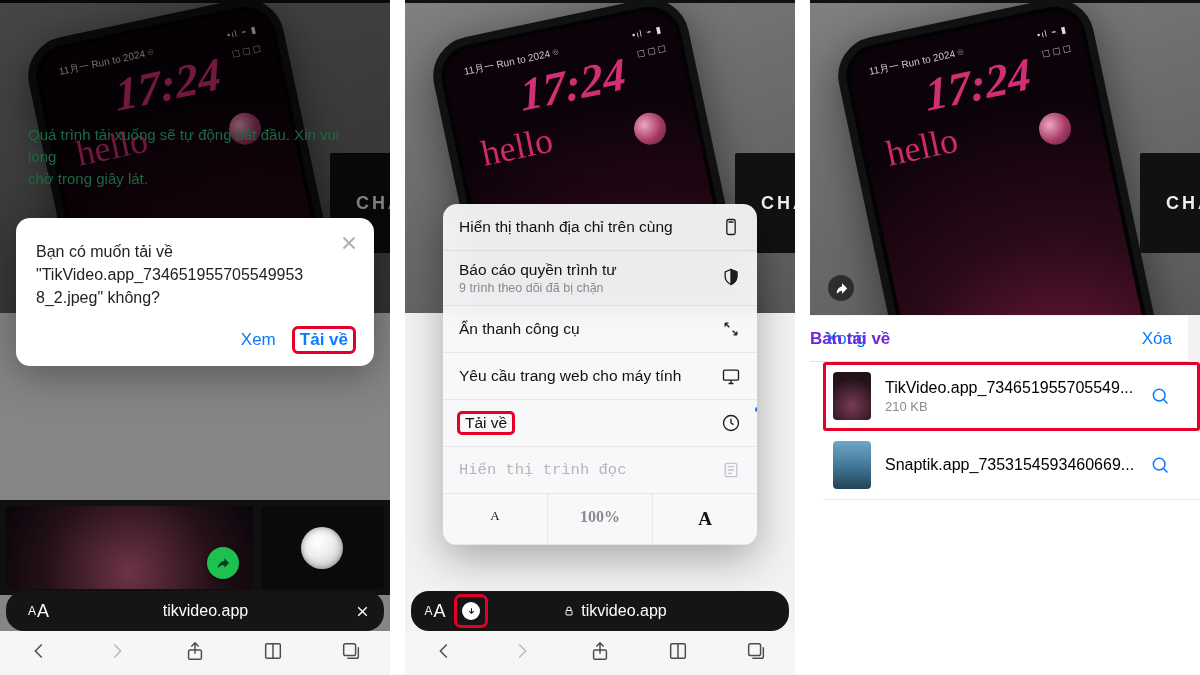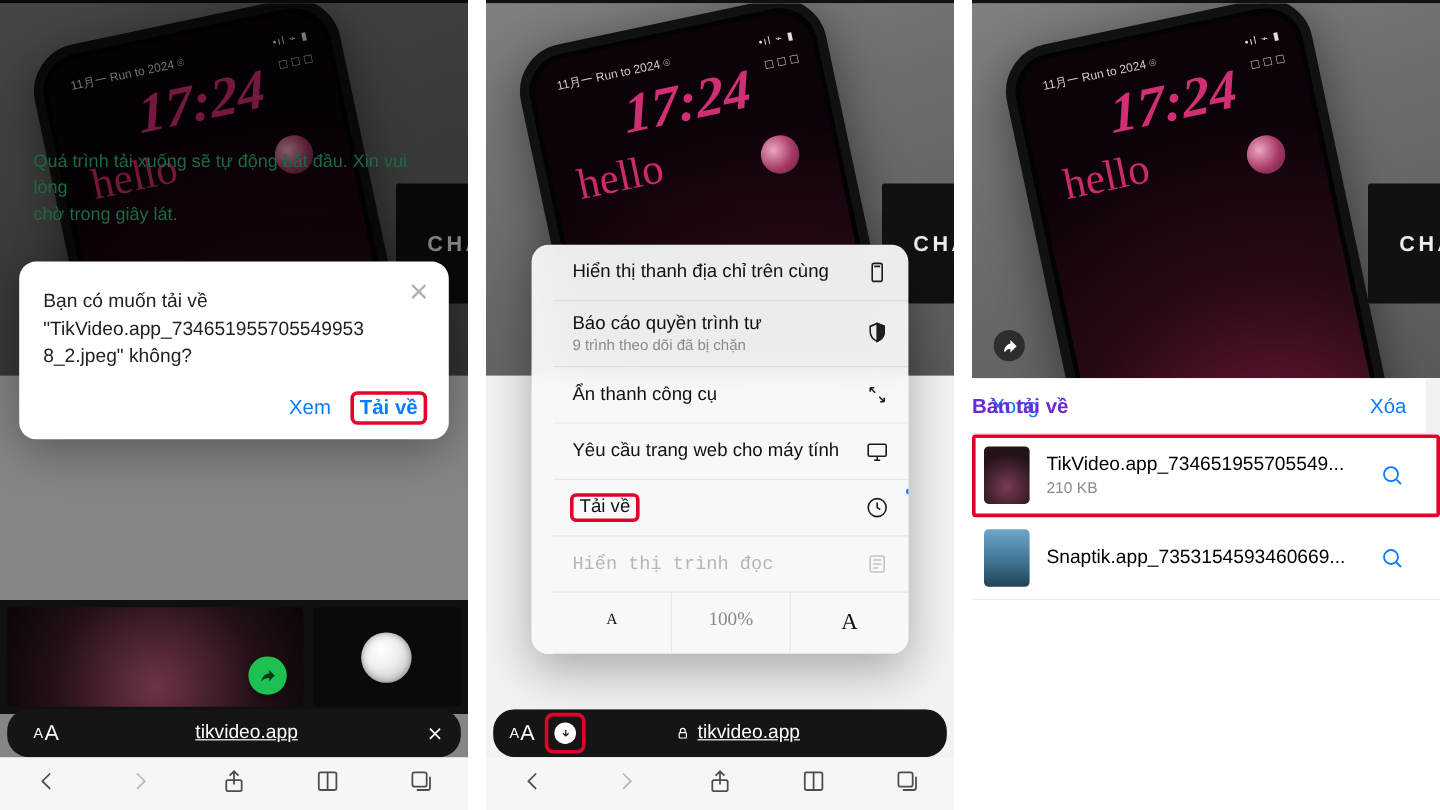--- a/index.html
+++ b/index.html
@@ -60,43 +60,43 @@
 .th .fab svg{width:16px;height:16px;fill:#063a18;}
 .peony{width:42px;height:42px;border-radius:50%;background:radial-gradient(circle at 40% 35%,#fff 0%,#eee 40%,#c7c7c7 80%);box-shadow:inset 0 0 6px rgba(0,0,0,.4);}
 
 .addr{
   position:absolute;left:6px;right:6px;bottom:44px;height:40px;border-radius:18px;background:#151515;
   display:flex;align-items:center;color:#fdfdfd;font-size:16px;
 }
 .addr .aA{width:65px;display:flex;align-items:center;justify-content:center;font-family:Georgia,serif;}
 .addr .aA .s{font-size:12px;}
 .addr .aA .l{font-size:18px;margin-left:1px;}
-.addr .host{flex:1;text-align:center;display:flex;align-items:center;justify-content:center;gap:6px;text-decoration:underline;}
+.addr .host{flex:1;text-align:center;display:flex;align-items:center;justify-content:center;gap:6px;}
 .addr .xx{width:44px;display:flex;align-items:center;justify-content:center;}
 .addr svg{width:17px;height:17px;}
 .nav{
   position:absolute;left:0;right:0;bottom:0;height:44px;background:#f6f6f6;
   display:flex;align-items:center;justify-content:space-around;color:#4a4a4a;
 }
 .nav svg{width:22px;height:22px;stroke:#4c4c4c;fill:none;stroke-width:1.6;}
 .nav .disabled svg{stroke:#b8b8b8;}
 .menu{
   position:absolute;left:38px;right:38px;top:204px;border-radius:14px;overflow:hidden;
   background:rgba(248,248,250,.95);backdrop-filter:blur(10px);
   box-shadow:0 14px 40px rgba(0,0,0,.3);
-  font-size:15.5px;color:#111;padding-left:18px;
+  font-size:15.5px;color:#111;
 }
 .mi{display:flex;align-items:center;justify-content:space-between;padding:13px 16px;border-bottom:1px solid rgba(0,0,0,.07);} 
 .mi.dbl{flex-direction:column;align-items:flex-start;gap:2px;padding:10px 16px;}
 .mi .sub{font-size:12.5px;color:#8a8a8e;}
 .mi .ic{width:20px;height:20px;color:#1c1c1e;}
 .mi.textzoom{padding:0;}
 .tz{display:flex;width:100%;}
 .tz>div{flex:1;text-align:center;padding:14px 0;font-size:16px;font-family:Georgia,serif;}
-.tz>div+div{border-left:1px solid rgba(0,0,0,.07);}
+.tz>div+div{border-left:1px solid rgba(0,0,0,.07);font-weight:bold;}
 .tz .mid{color:#8a8a8e;}
 .mi.reader span{color:#b6b6ba;font-family:Liberation Mono, monospace;}
 .mi .dlh{outline:3px solid #e4002b;outline-offset:-1px;border-radius:3px;padding:1px 6px;}
 .dot{position:absolute;margin-left:14px;margin-top:-6px;width:5px;height:5px;border-radius:50%;background:#0a7aff;}
 
 .thumbs2{
   position:absolute;left:0;right:0;top:390px;height:200px;display:flex;gap:8px;padding:6px;
   z-index:-1;
 }
 .thumbs2 .col{flex:1;display:flex;flex-direction:column;gap:8px;}
@@ -111,21 +111,21 @@
 .addr2 .dlcircle .c{width:18px;height:18px;border-radius:50%;background:#fff;display:flex;align-items:center;justify-content:center;}
 .addr2 .dlcircle svg{width:11px;height:11px;stroke:#111;stroke-width:2.2;}
 .addr2 .lock{width:12px;height:12px;}
 
 
 .dlhead{position:absolute;left:0;right:12px;top:316px;height:46px;display:flex;align-items:center;justify-content:space-between;padding:0 16px;background:#fff;border-bottom:.5px solid #e3e3e3;}
 .dlhead .done{color:#0a7aff;font-size:17px;}
 .dlhead .ttl{position:absolute;left:0;right:0;text-align:left;font-size:17px;font-weight:600;color:#6d28d9;}
 .dlhead .clear{color:#0a7aff;font-size:17px;z-index:1;}
 .dllist{position:absolute;left:0;right:0;top:362px;bottom:0;background:#fff;}
-.dlrow{display:flex;align-items:center;padding:10px 26px 10px 10px;border-bottom:.5px solid #ececec;}
+.dlrow{display:flex;align-items:center;padding:10px 26px 10px 10px;border-bottom:.5px solid #ececec;margin-left:13px;}
 .dlrow .thumb{width:38px;height:48px;border-radius:4px;background:#2a1b24;flex:none;margin-right:14px;background:radial-gradient(circle at 50% 70%,#7a3a55 0%,#24121b 70%);}
 .dlrow .thumb.b{background:linear-gradient(#6fa7c9 0%,#3c6f8e 60%,#214256 100%);}
 .dlrow .meta{flex:1;min-width:0}
 .dlrow .name{font-size:16px;color:#000;white-space:nowrap;overflow:hidden;text-overflow:ellipsis;}
 .dlrow .size{font-size:13px;color:#8a8a8e;margin-top:2px}
 .dlrow .mag{width:28px;color:#0a7aff;display:flex;justify-content:center;}
 .dlrow .mag svg{width:20px;height:20px;stroke:#0a7aff;fill:none;stroke-width:1.8;}
 .hlrow{outline:3px solid #e4002b;outline-offset:-3px;border-radius:3px;}
 </style>
 </head>

